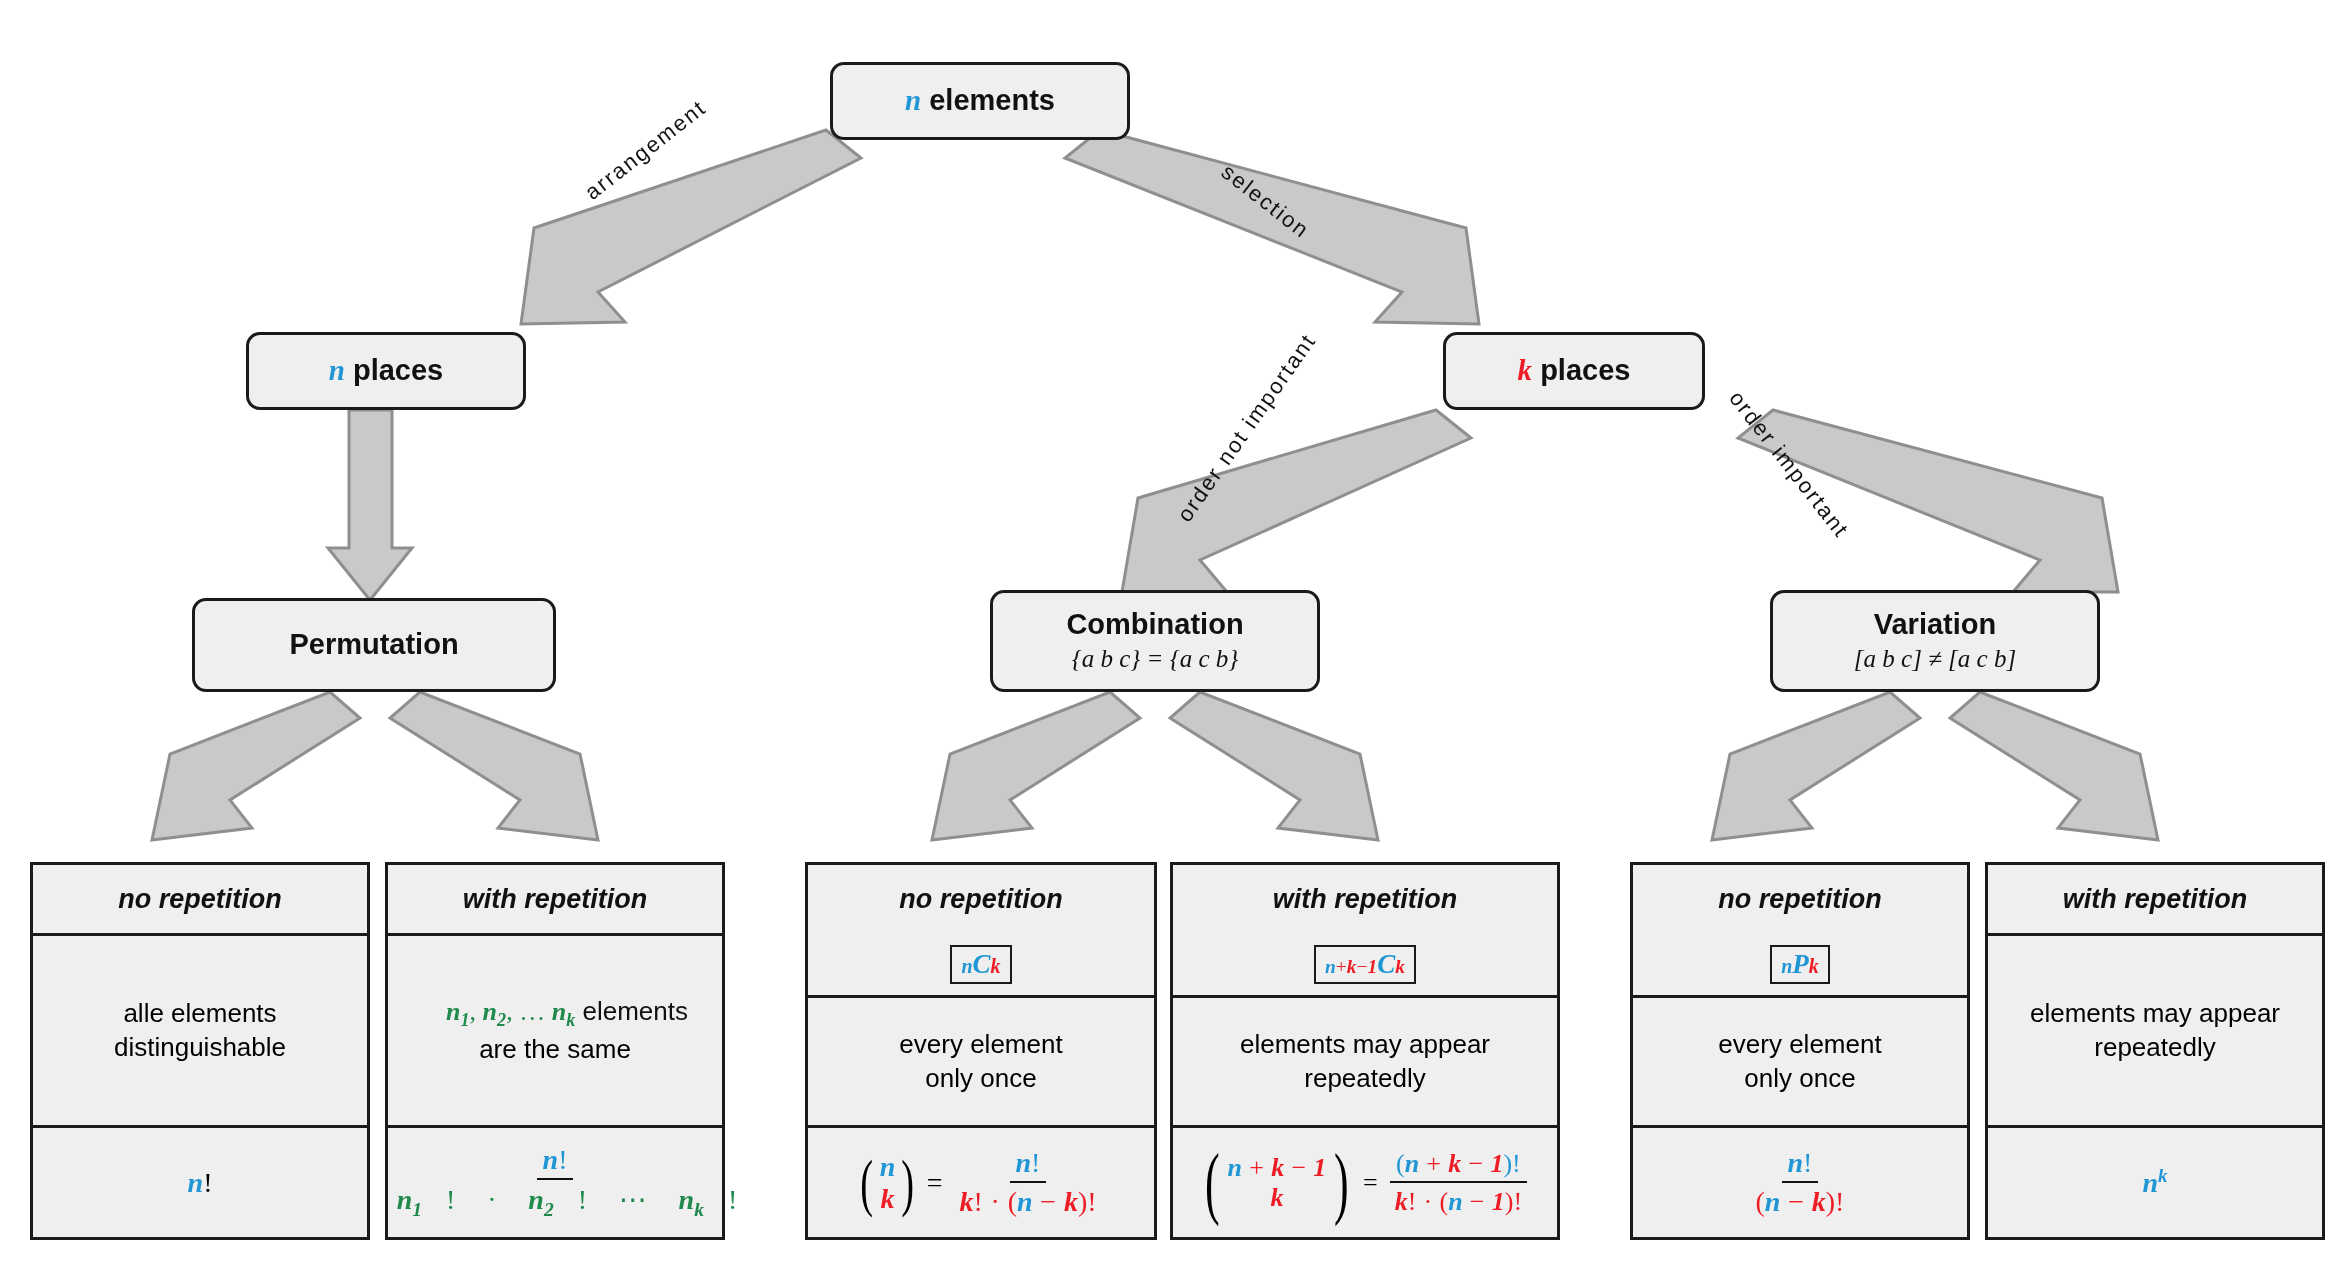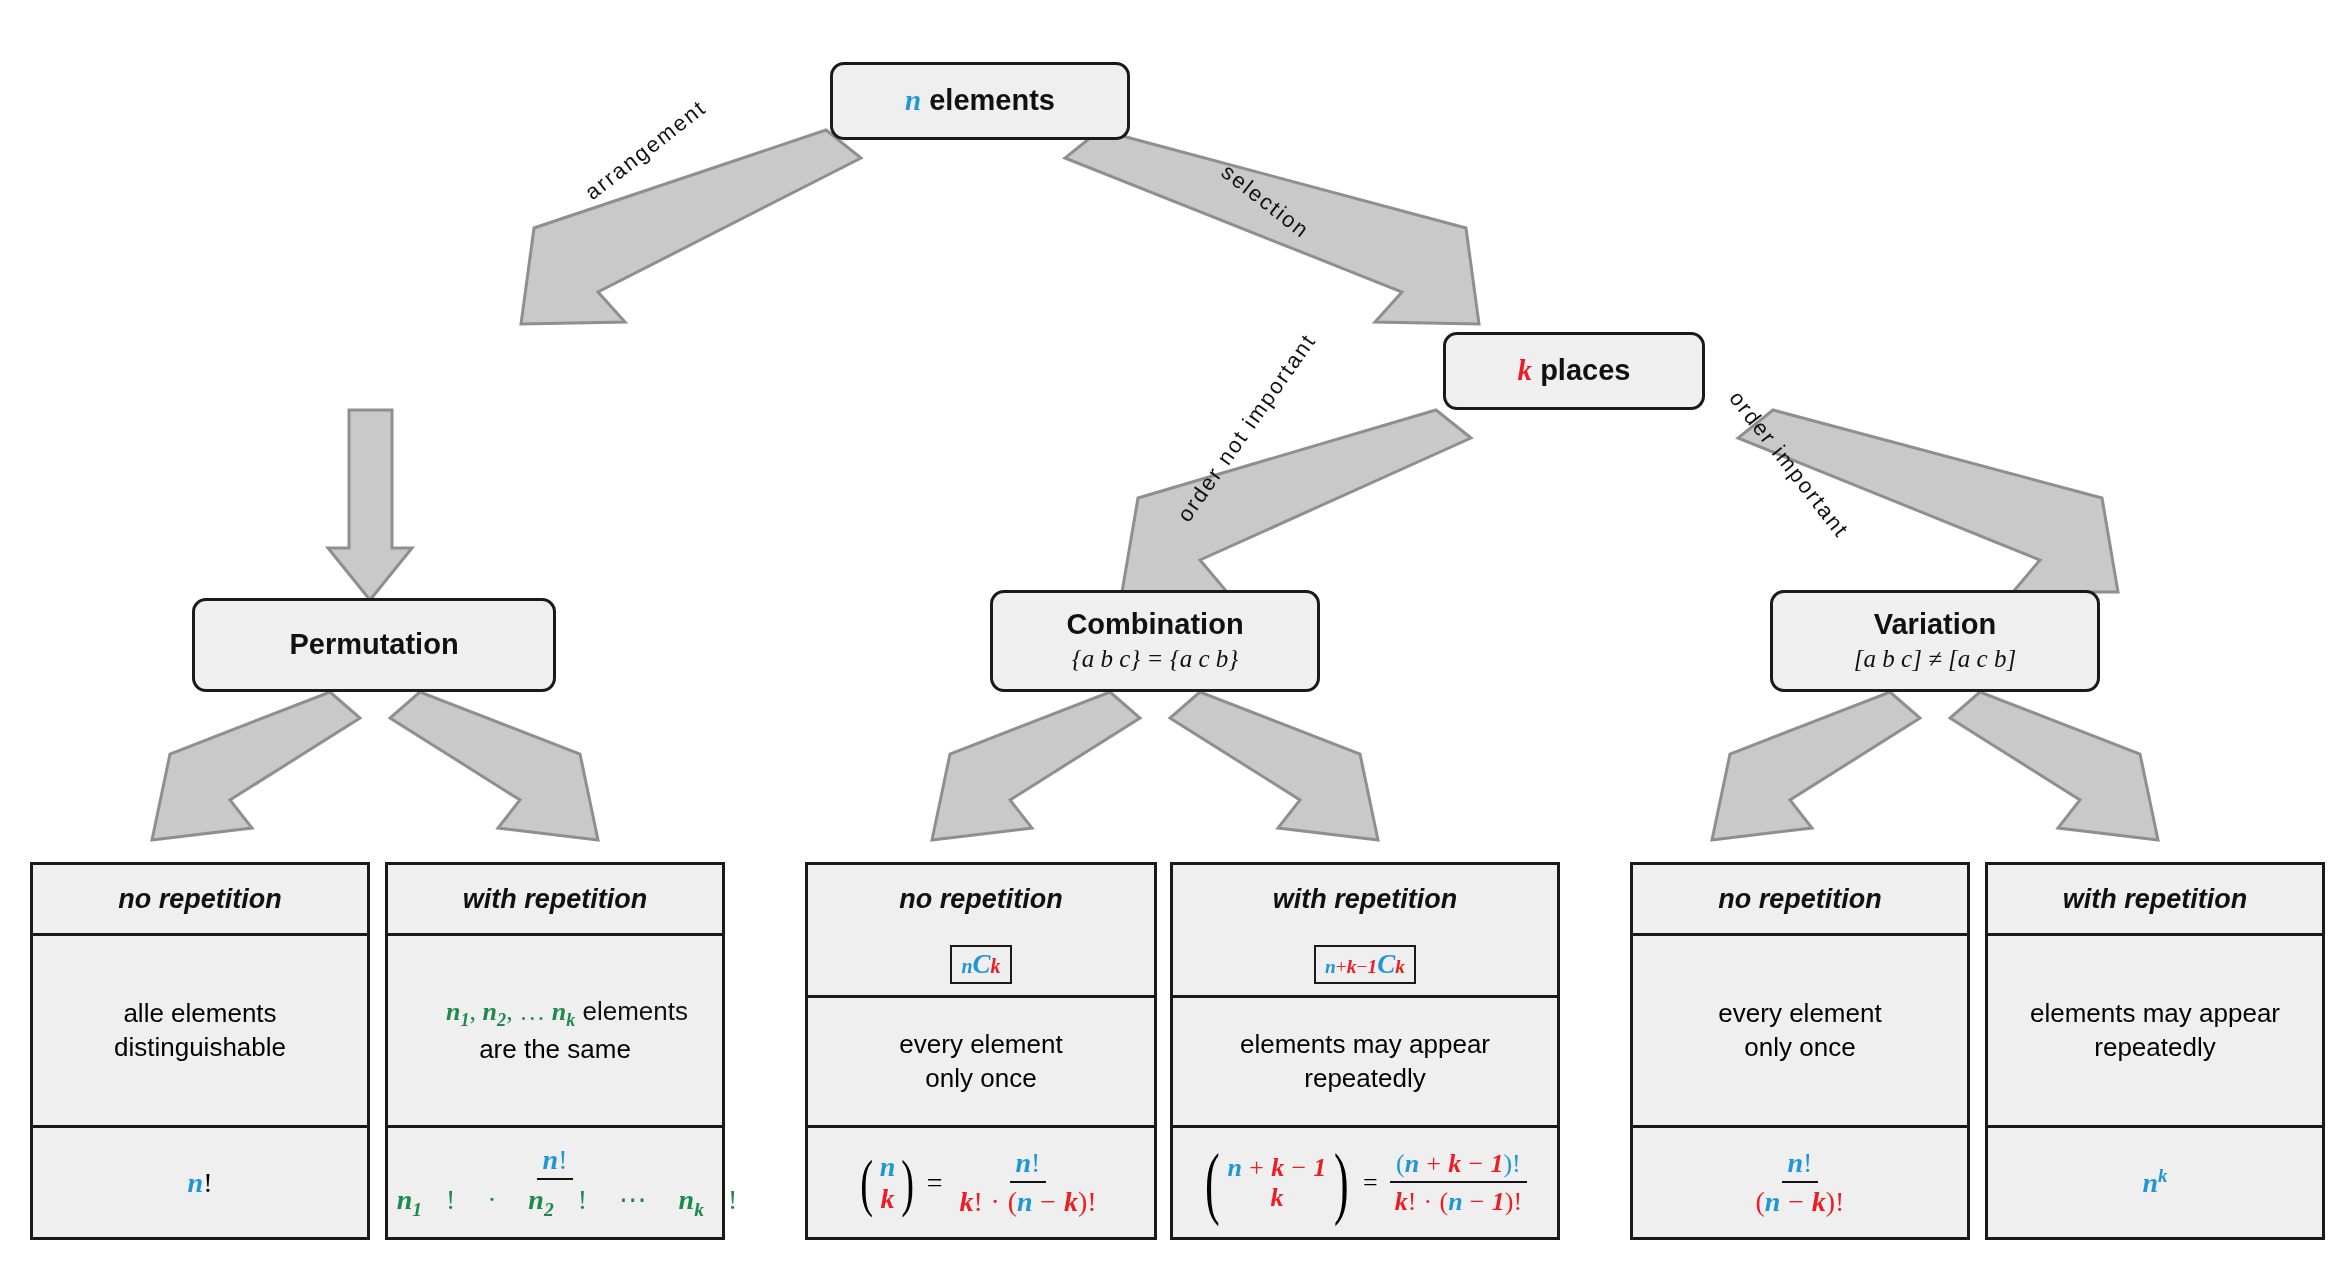--- a/index.html
+++ b/index.html
@@ -209,20 +209,25 @@
       <polygon points="1980,692 1950,718 2080,800 2058,828 2158,840 2140,754"></polygon>
     </g>
   </svg>
 
   <div class="node" style="left:830px; top:62px; width:300px; height:78px;">
     <div class="title">
       <span class="mi blue">n</span><span> elements</span>
     </div>
   </div>
 
+  <div class="node" style="left:246px; top:332px; width:280px; height:78px;">
+    <div class="title">
+      <span class="mi blue">n</span><span> places</span>
+    </div>
+  </div>
 
   <div class="node" style="left:1443px; top:332px; width:262px; height:78px;">
     <div class="title">
       <span class="mi red">k</span><span> places</span>
     </div>
   </div>
 
   <div class="edge-label" style="left:580px; top:185px; transform: rotate(-38deg); transform-origin: left top;">arrangement</div>
   <div class="edge-label" style="left:1232px; top:159px; transform: rotate(38deg); transform-origin: left top;">selection</div>
   <div class="edge-label" style="left:1172px; top:512px; transform: rotate(-55deg); transform-origin: left top;">order not important</div>
@@ -331,20 +336,25 @@
         <span class="frac">
           <span class="num"><span class="mr blue">(</span><span class="mi blue">n</span> <span class="mr red">+</span> <span class="mi red">k</span> <span class="mr red">−</span> <span class="mi red">1</span><span class="mr blue">)!</span></span>
           <span class="den"><span class="mi red">k</span><span class="mr red">!</span> <span class="mr red">·</span> <span class="mr red">(</span><span class="mi blue">n</span> <span class="mr red">−</span> <span class="mi red">1</span><span class="mr red">)!</span></span>
         </span>
       </div>
     </div>
   </div>
 
   <div class="leaf" style="left:1630px; top:862px; width:340px; height:378px;">
     <div class="cell head">no repetition</div>
+    <div class="cell sym">
+      <span class="symbox">
+        <span class="mi blue" style="font-size:0.74em;">n</span><span class="mi blue">P</span><span class="mi red" style="font-size:0.74em;">k</span>
+      </span>
+    </div>
     <div class="cell desc">
       <div>every element</div>
       <div>only once</div>
     </div>
     <div class="cell formula">
       <span class="frac">
         <span class="num"><span class="mi blue">n</span><span class="mr blue">!</span></span>
         <span class="den"><span class="mr red">(</span><span class="mi blue">n</span> <span class="mr red">−</span> <span class="mi red">k</span><span class="mr red">)!</span></span>
       </span>
     </div>

